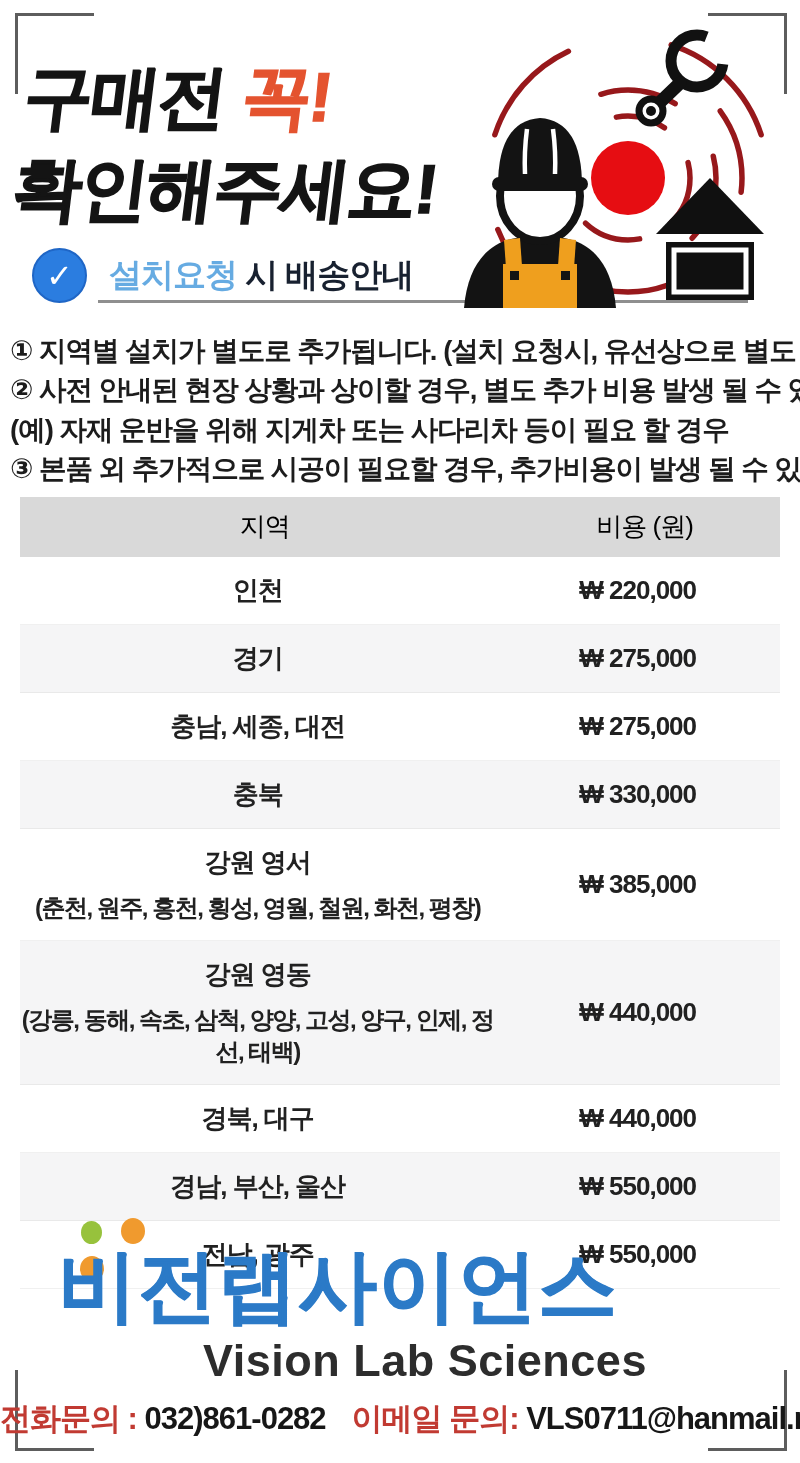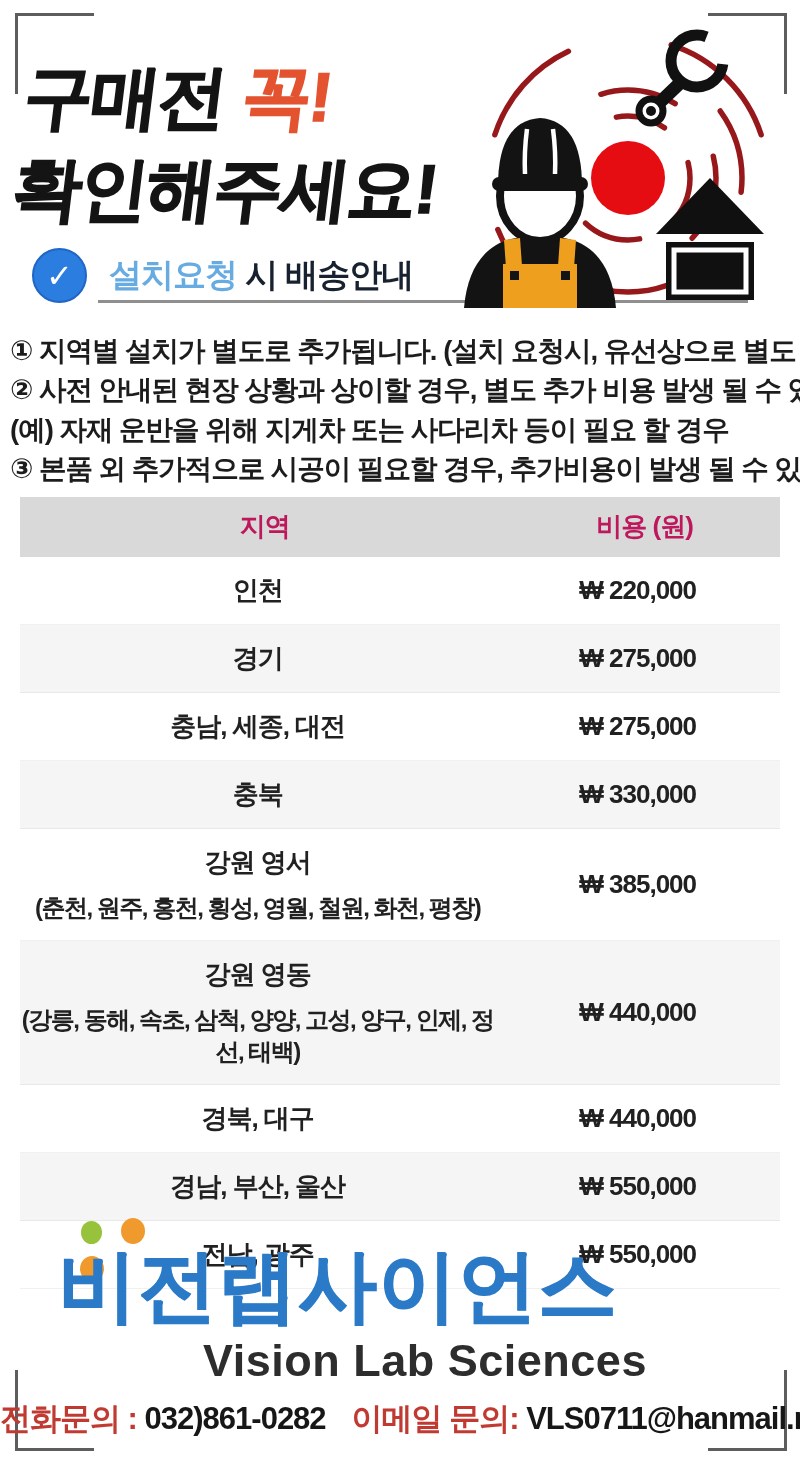--- a/index.html
+++ b/index.html
@@ -44,21 +44,21 @@
   
   .notes{position:absolute;left:10px;top:331px;width:786px;z-index:3;}
   .note-line{font-size:27.5px;font-weight:700;color:#1c1c1c;line-height:1.43;letter-spacing:-1px;white-space:nowrap;}
 
   
   .fee-table{
     position:absolute;left:20px;top:497px;width:760px;
     border-collapse:collapse;text-align:center;table-layout:fixed;
   }
   .fee-table th{
-    background:#d9d9d9;font-size:26px;font-weight:700;color:#be185d;
+    background:#d9d9d9;font-size:26px;font-weight:400;color:#000000;
     padding:12px 0 13px 14px;letter-spacing:-1px;
   }
   .col-region{width:63%;}
   .col-cost{width:37%;}
   .fee-table tbody td{
     font-size:26px;font-weight:600;color:#212121;
     padding:16px 0;border-bottom:1px solid #f0f0f0;
     letter-spacing:-1px;vertical-align:middle;
   }
   .fee-table tbody tr:nth-child(even) td{

